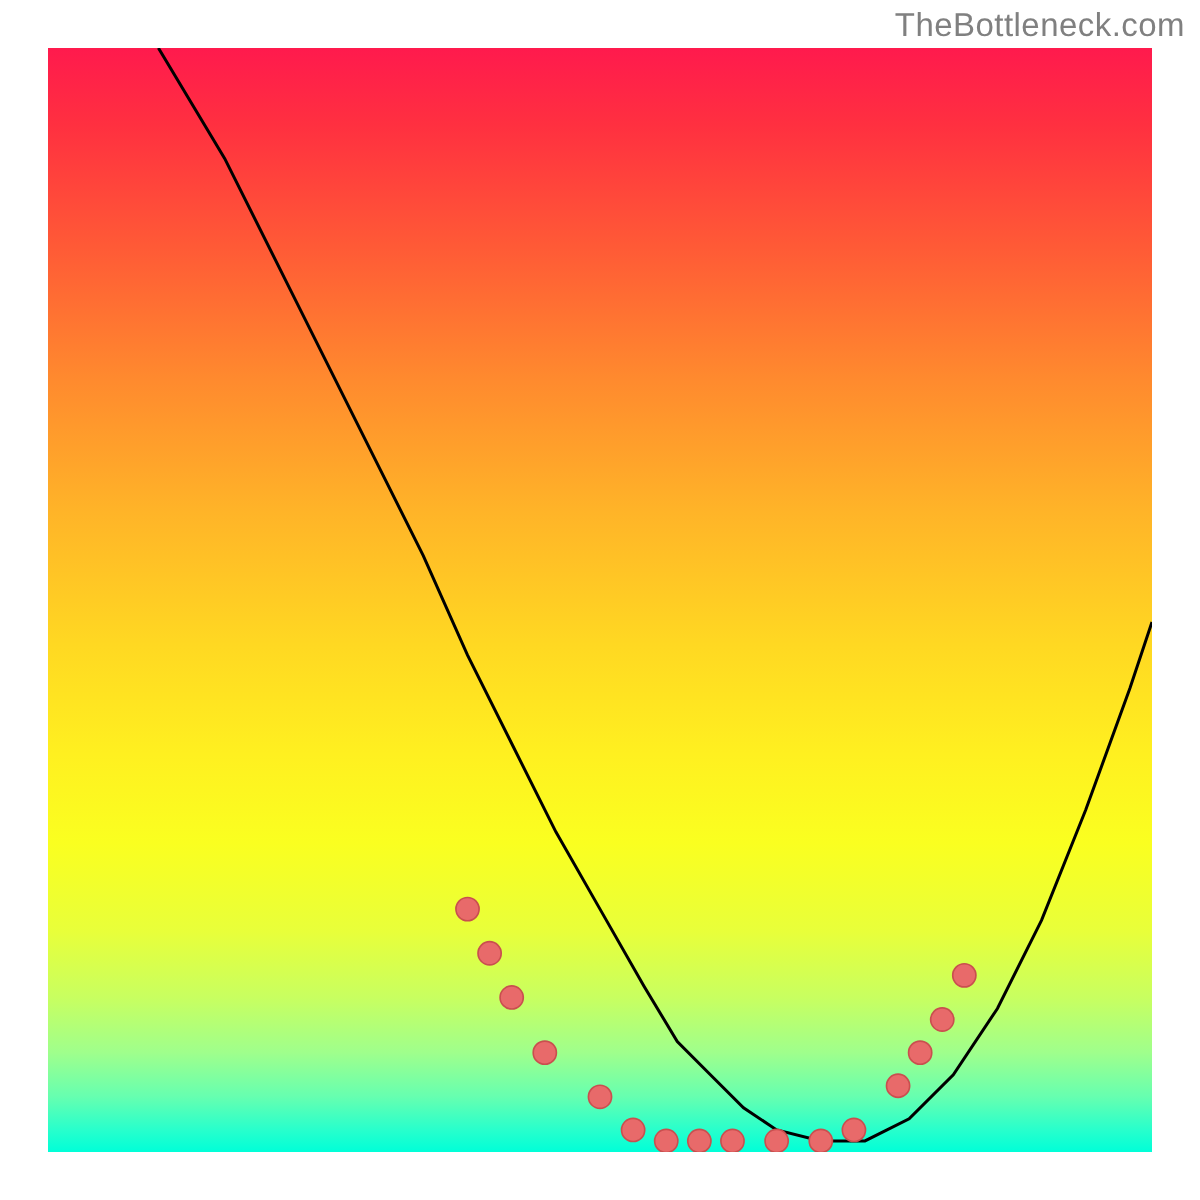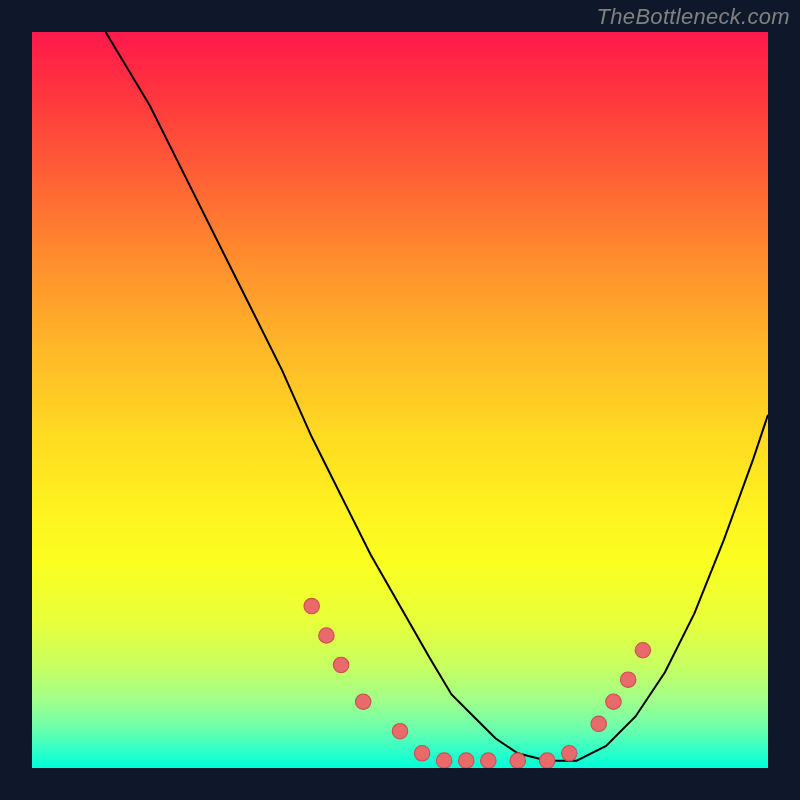--- a/index.html
+++ b/index.html
@@ -8,22 +8,21 @@
     width: 800px;
     height: 800px;
     background: #000;
     overflow: hidden;
     font-family: Arial, Helvetica, sans-serif;
   }
   .outer {
     position: relative;
     width: 800px;
     height: 800px;
-    background: #0f172a;
-    font-style: italic;
+    background: #ffffff;
   }
   .watermark {
     position: absolute;
     top: 4px;
     right: 10px;
     color: #808080;
     font-size: 22px;
     font-weight: 500;
     letter-spacing: 0.3px;
     z-index: 10;

